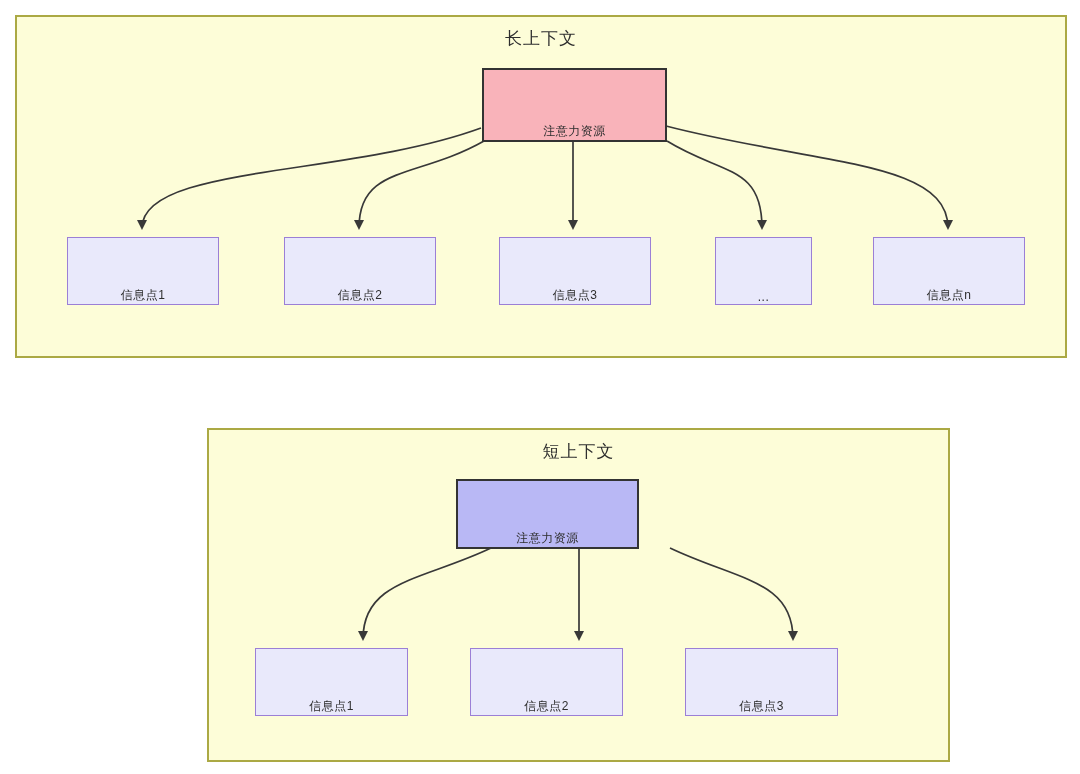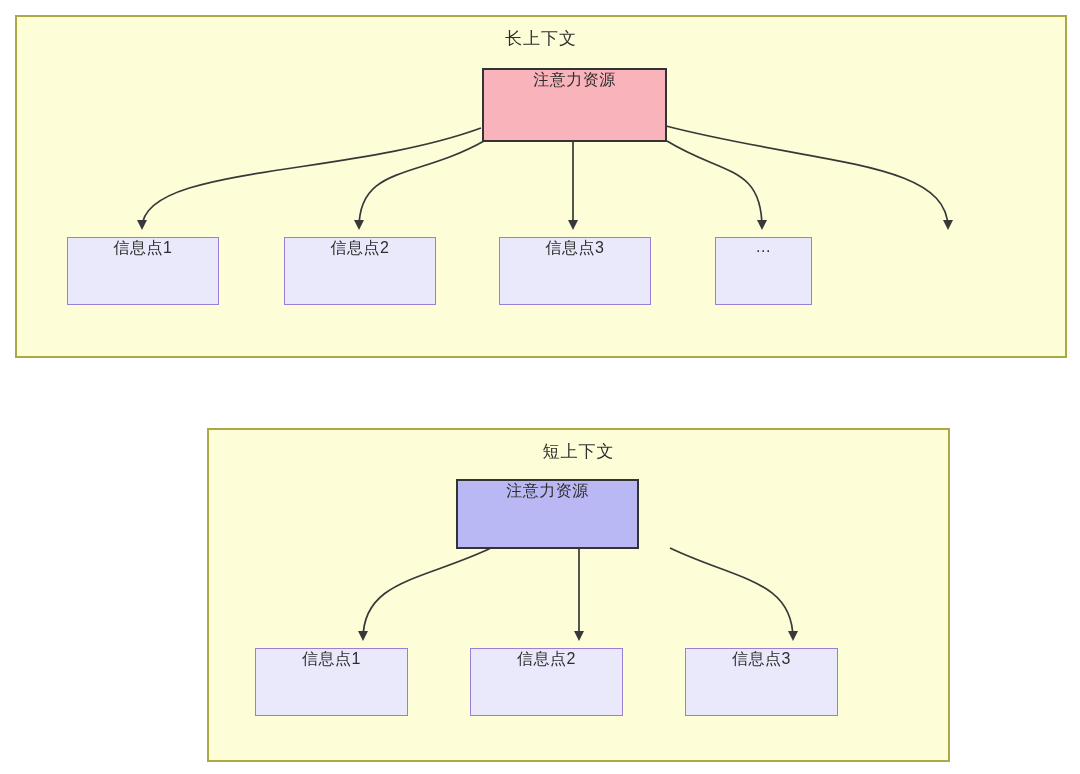--- a/index.html
+++ b/index.html
@@ -10,22 +10,22 @@
     --arrow:#383838; --text:#2E2E2E;
   }
   html,body{margin:0;padding:0;background:#ffffff;}
   body{font-family:"Liberation Sans","DejaVu Sans",sans-serif;color:var(--text);}
   .canvas{position:relative;width:1080px;height:774px;background:#ffffff;overflow:hidden;border-radius:26px;}
   .panel{position:absolute;background:var(--panel-bg);border:2px solid var(--panel-border);box-sizing:border-box;}
   .panel-long{left:15px;top:15px;width:1052px;height:343px;}
   .panel-short{left:207px;top:428px;width:743px;height:334px;}
   .panel-title{position:absolute;top:10px;left:0;width:100%;text-align:center;
     font-size:17px;letter-spacing:1px;color:var(--text);}
-  .node{position:absolute;display:flex;align-items:flex-start;justify-content:center;
-    box-sizing:border-box;font-size:16px;letter-spacing:0.5px;color:var(--text);}
+  .node{position:absolute;display:flex;align-items:flex-end;justify-content:center;
+    box-sizing:border-box;font-size:12px;letter-spacing:0.5px;color:var(--text);}
   .attention{border:2px solid var(--attention-border);}
   .attention-long{left:465px;top:51px;width:185px;height:74px;background:var(--attention-long-fill);}
   .attention-short{left:247px;top:49px;width:183px;height:70px;background:var(--attention-short-fill);}
   .info{background:var(--info-fill);border:1.5px solid var(--info-border);}
   .wires{position:absolute;left:0;top:0;width:100%;height:100%;pointer-events:none;}
   .wire{fill:none;stroke:var(--arrow,#383838);stroke-width:1.7;}
   .arrowhead{fill:var(--arrow,#383838);}
 </style>
 </head>
 <body>
@@ -57,20 +57,23 @@
     </div>
     <div class="node info" style="left:267px;top:220px;width:152px;height:68px;">
       <span>信息点2</span>
     </div>
     <div class="node info" style="left:482px;top:220px;width:152px;height:68px;">
       <span>信息点3</span>
     </div>
     <div class="node info" style="left:698px;top:220px;width:97px;height:68px;">
       <span>...</span>
     </div>
+    <div class="node info" style="left:856px;top:220px;width:152px;height:68px;">
+      <span>信息点n</span>
+    </div>
   </div>
 
   <div class="panel panel-short">
     <div class="panel-title">短上下文</div>
 
     <svg class="wires" width="673" height="330" viewBox="0 0 673 330">
       <defs>
         <marker id="ah2" viewBox="0 0 10 10" refX="8" refY="5" markerWidth="6" markerHeight="6" orient="auto">
           <path class="arrowhead" d="M0,0 L10,5 L0,10 z"></path>
         </marker>

